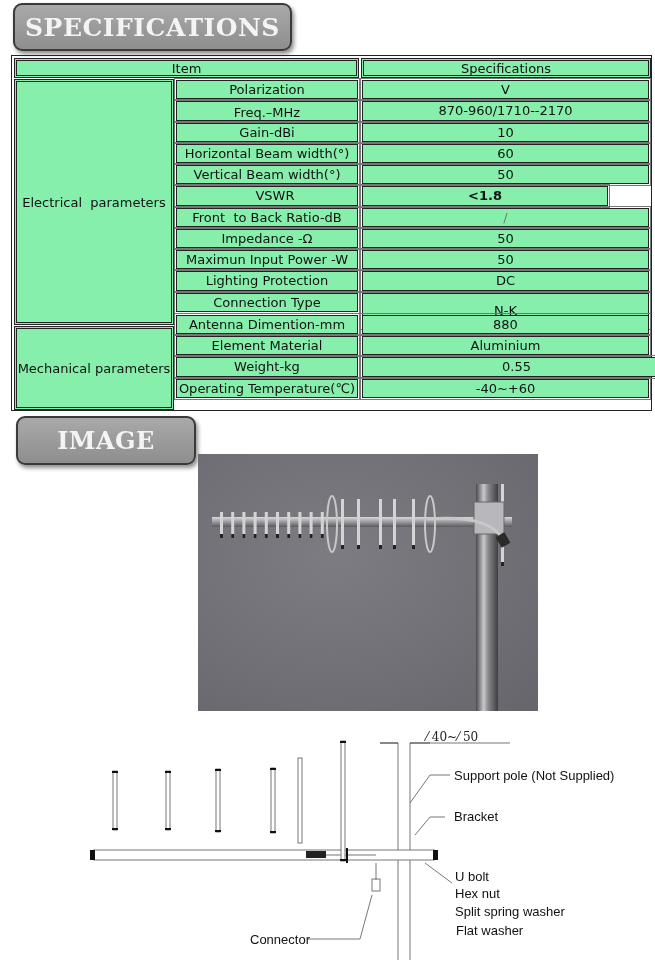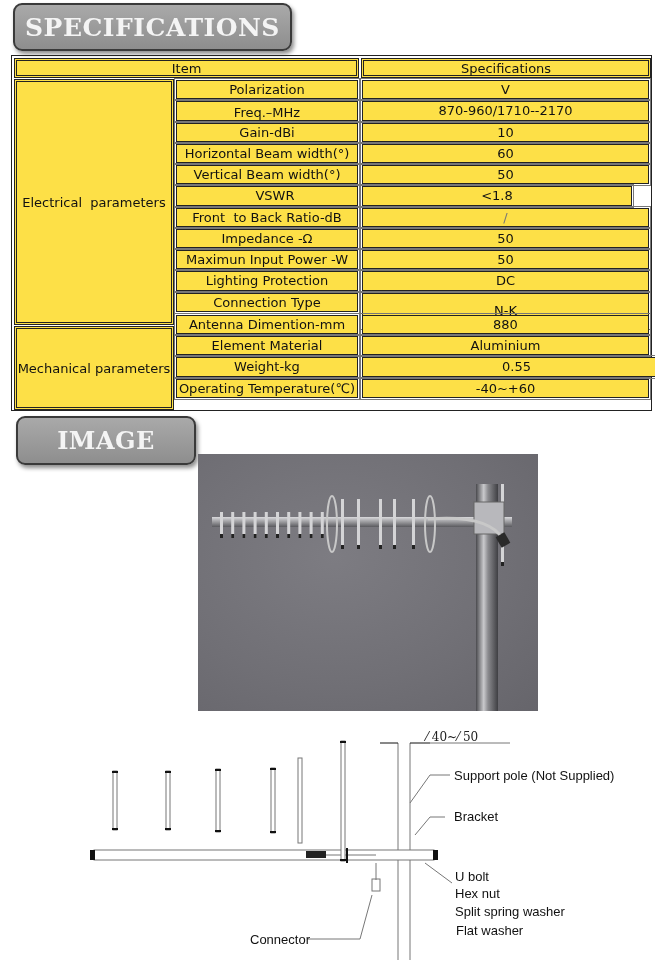--- a/index.html
+++ b/index.html
@@ -25,21 +25,21 @@
   .spec-table {
     position: absolute; left: 11px; top: 55px; width: 641px; height: 356px;
     border: 1px solid #222; box-sizing: border-box; padding: 2px;
   }
   .spec-inner { position: relative; width: 100%; height: 100%; }
   .cell {
     position: absolute; box-sizing: border-box;
     border: 1px solid #222;
     outline: 1px solid #777; outline-offset: 1px;
     display: flex; align-items: center; justify-content: center;
-    font-size: 13px; white-space: nowrap; background: #fde047;
+    font-size: 13px; white-space: nowrap; background: #86efac;
   }
   .cell.dbl { border: 3px double #222; outline: none; }
 
   
   .photo {
     position: absolute; left: 198px; top: 454px; width: 340px; height: 257px;
     background: radial-gradient(ellipse at 40% 40%, #7d7c82 0%, #706f75 60%, #66656b 100%);
     overflow: hidden;
   }
   .photo svg { position: absolute; left: 0; top: 0; }
@@ -97,21 +97,21 @@
       </div>
       <div class="cell" style="left: 162px; top: 107px; width: 182px; height: 19.25px;">
         <span style="white-space: pre;">Vertical Beam width(°)</span>
       </div>
       <div class="cell" style="left: 348px; top: 107px; width: 287px; height: 19.25px;">
         <span>50</span>
       </div>
       <div class="cell" style="left: 162px; top: 128.25px; width: 182px; height: 19.25px; padding-left: 16px;">
         <span style="white-space: pre;">VSWR</span>
       </div>
-      <div class="cell" style="left: 348px; top: 128.25px; width: 270px; height: 19.25px;">
+      <div class="cell" style="left: 348px; top: 128.25px; width: 246px; height: 19.25px; font-weight: bold;">
         <span>&lt;1.8</span>
       </div>
       <div class="cell" style="left: 162px; top: 149.5px; width: 182px; height: 19.25px;">
         <span style="white-space: pre;">Front  to Back Ratio-dB</span>
       </div>
       <div class="cell" style="left: 348px; top: 149.5px; width: 287px; height: 19.25px;">
         <span style="color: rgb(119, 119, 119);">/</span>
       </div>
       <div class="cell" style="left: 162px; top: 170.75px; width: 182px; height: 19.25px;">
         <span style="white-space: pre;">Impedance -Ω</span>

